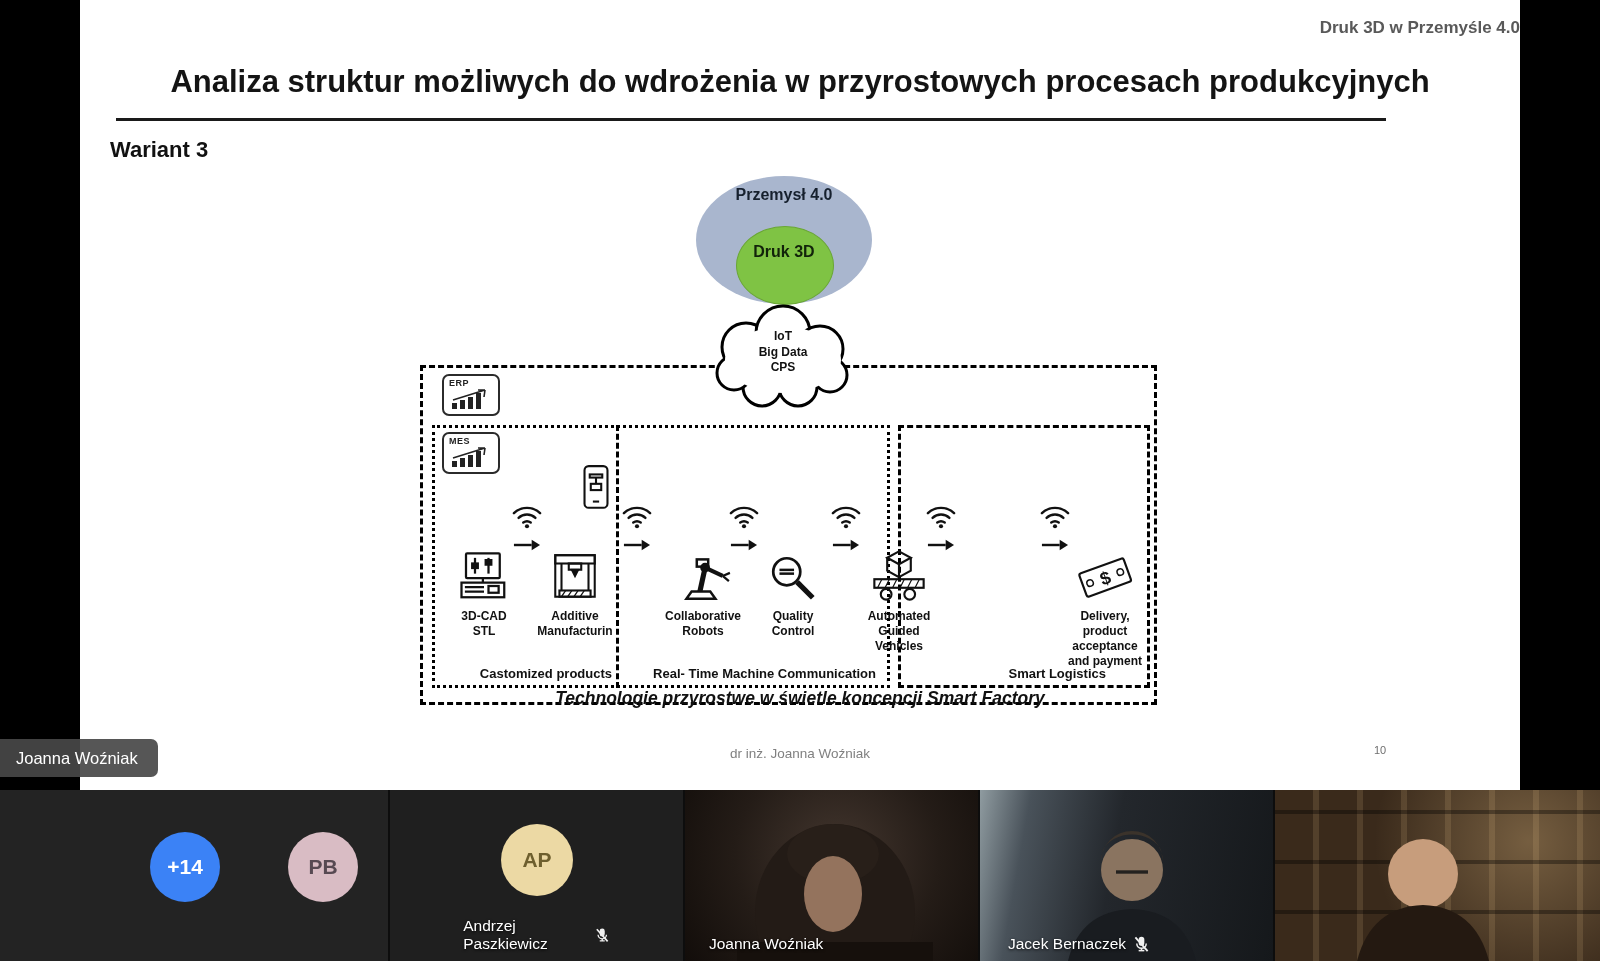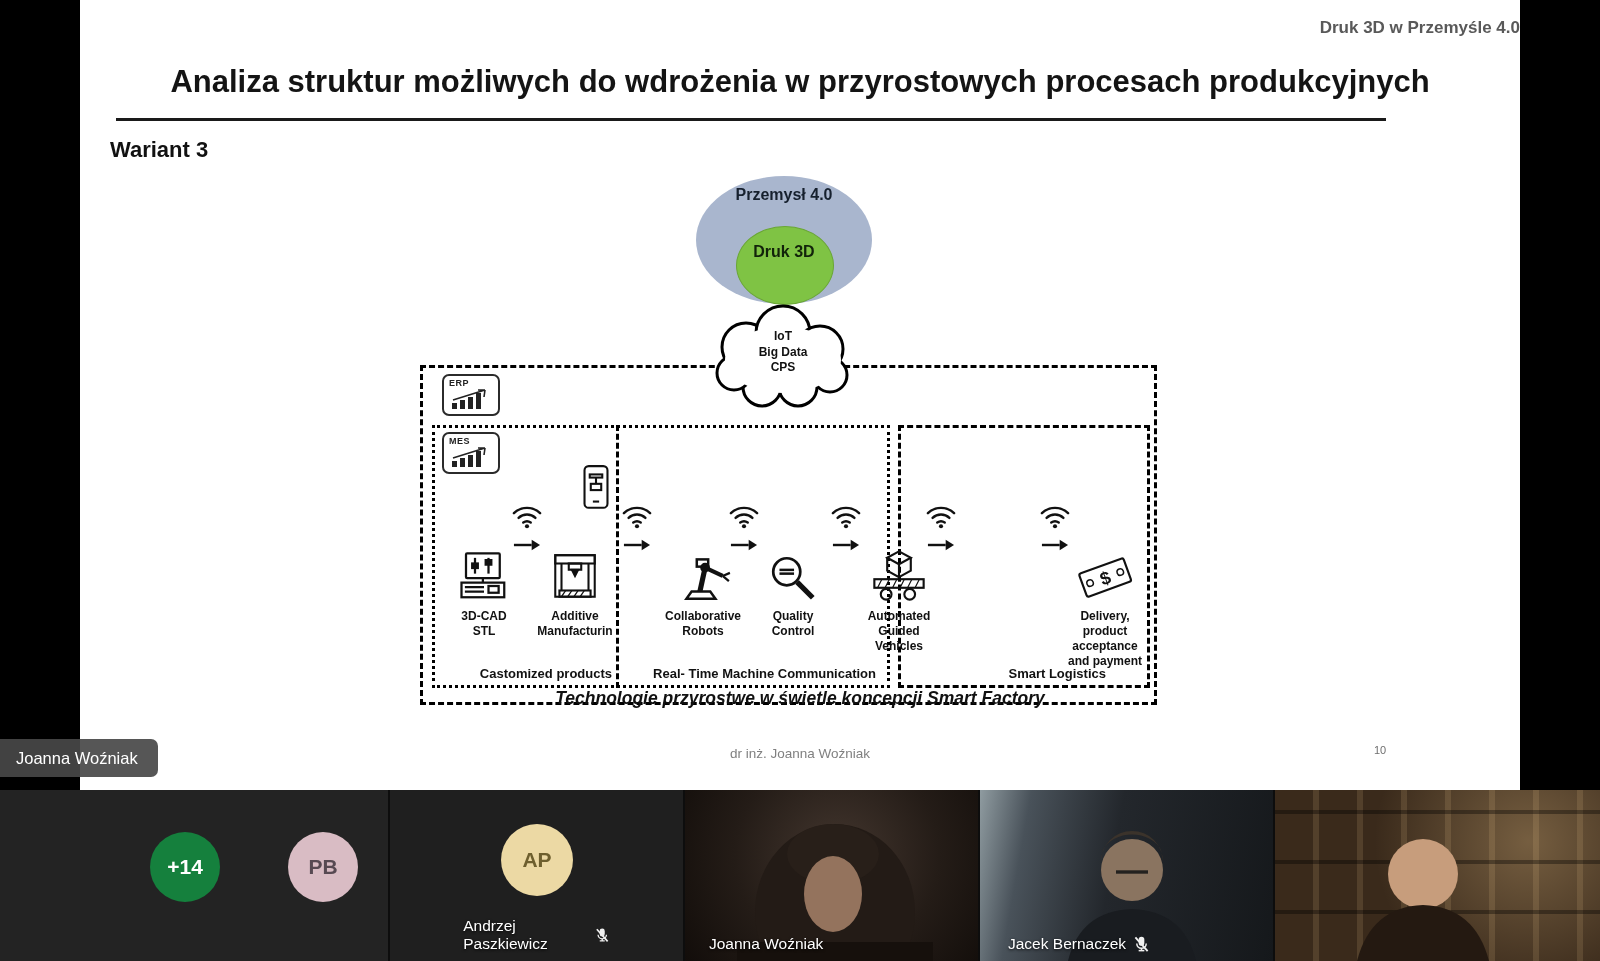--- a/index.html
+++ b/index.html
@@ -316,21 +316,21 @@
       <div class="abs slide-footer">dr inż. Joanna Woźniak</div>
       <div class="abs page-number">10</div>
     </div>
 
     <div class="presenter-badge">Joanna Woźniak</div>
   </div>
 
   <div class="strip">
 
     <div class="tile tile-1">
-      <div class="avatar" style="left:150px;background:#15803d;color:#fff;">
+      <div class="avatar" style="left:150px;background:#3b82f6;color:#fff;">
         <span>+14</span>
       </div>
       <div class="avatar" style="left:288px;background:#d9bcc4;color:#574952;">
         <span>PB</span>
       </div>
     </div>
 
     <div class="tile tile-2">
       <div class="avatar" style="left:111px;top:34px;width:72px;height:72px;background:#ecd9a4;color:#6e5f2e;">
         <span>AP</span>

